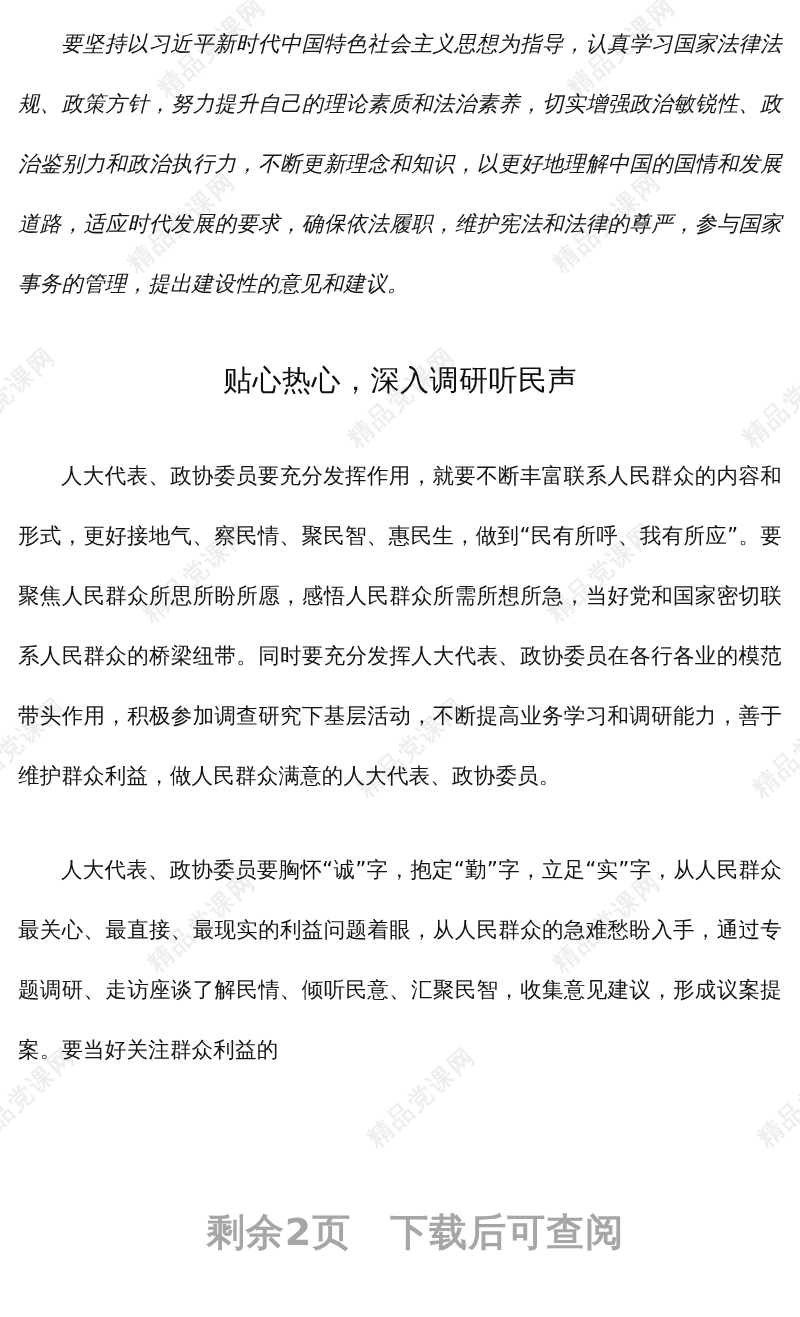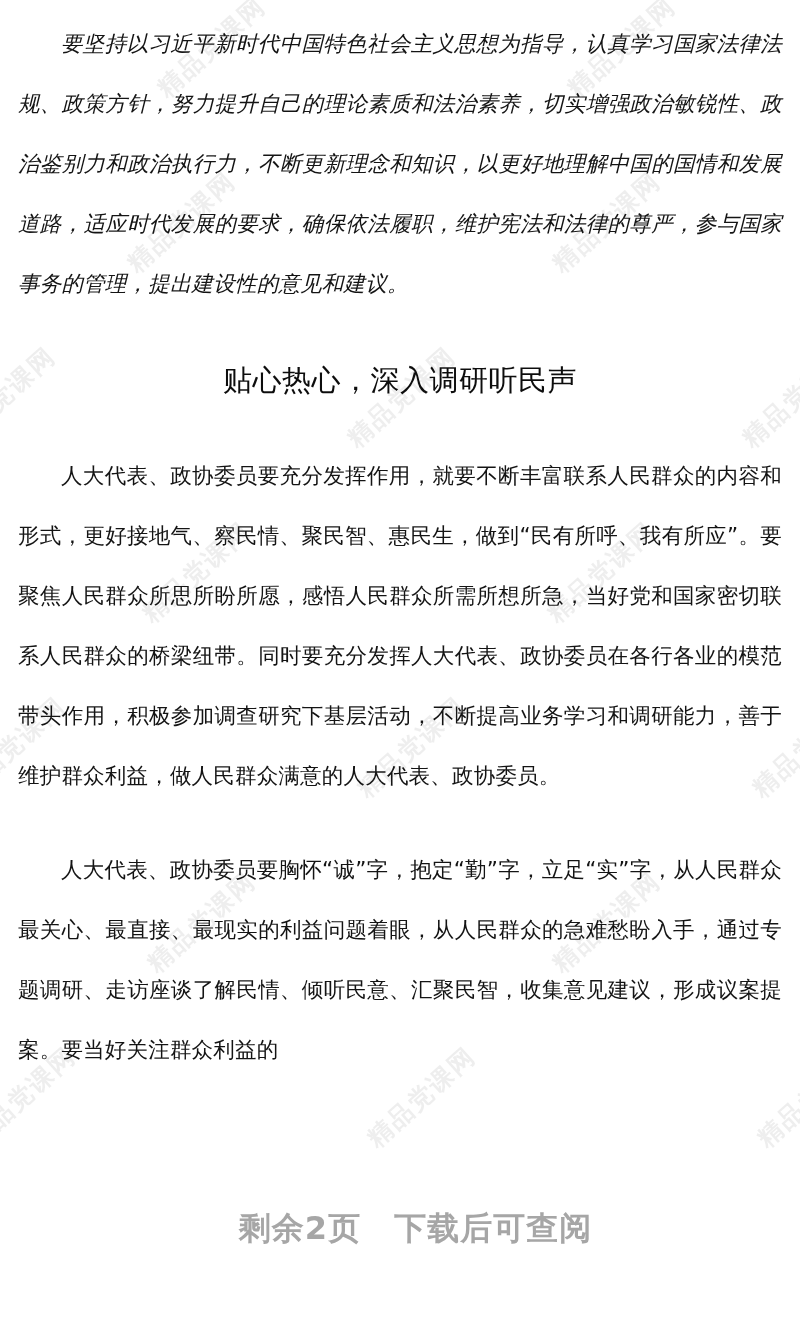--- a/index.html
+++ b/index.html
@@ -75,21 +75,21 @@
   }
 
   
   .footer-notice {
     position: absolute;
     left: 0;
     right: 0;
     top: 1207px;
     z-index: 2;
     text-align: center;
-    font-size: 32px;
+    font-size: 38px;
     font-weight: 700;
     color: #a6a6a6;
     letter-spacing: 1px;
     white-space: pre;
     padding-left: 31px;
   }
 </style>
 </head>
 <body>
 

